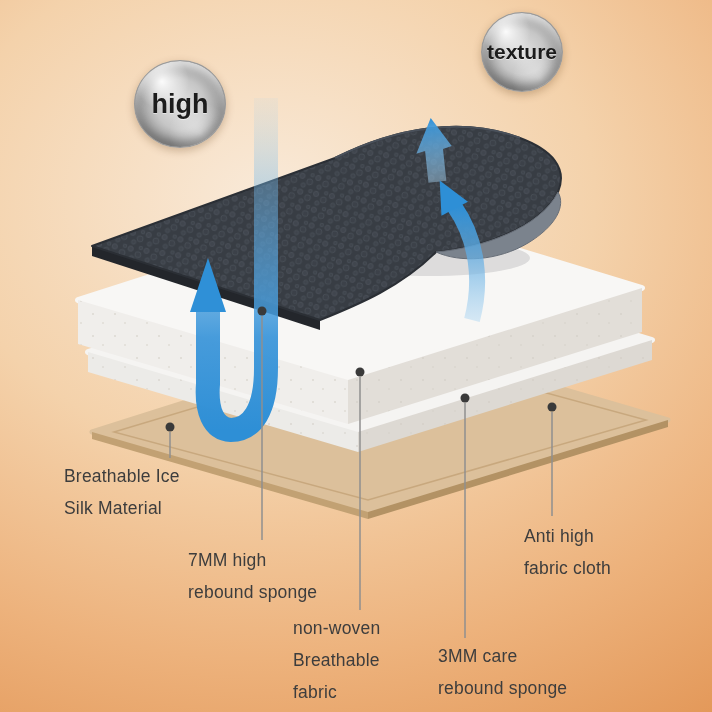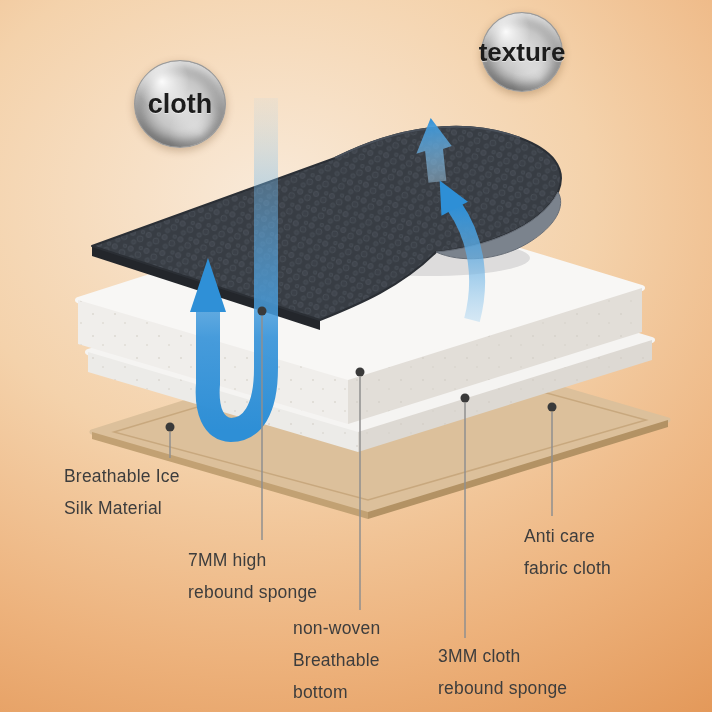--- a/index.html
+++ b/index.html
@@ -17,21 +17,21 @@
     color:#1c1c1c;font-weight:bold;
     background:
       radial-gradient(circle at 30% 24%, rgba(255,255,255,.95) 0%, rgba(255,255,255,0) 30%),
       radial-gradient(circle at 72% 84%, rgba(255,255,255,.55) 0%, rgba(255,255,255,0) 32%),
       radial-gradient(circle at 50% 50%, #e3e3e3 0%, #c6c6c6 40%, #8c8c8c 74%, #dedede 100%);
     border:1px solid #9a9a9a;
     box-shadow:0 3px 8px rgba(90,50,10,.28), inset 0 -6px 10px rgba(0,0,0,.28), inset 0 5px 9px rgba(255,255,255,.8);
     text-shadow:0 1px 0 rgba(255,255,255,.5);
   }
   .badge-care{left:134px;top:60px;width:90px;height:86px;font-size:27px;}
-  .badge-texture{left:481px;top:12px;width:80px;height:78px;font-size:26px;}
+  .badge-texture{left:481px;top:12px;width:80px;height:78px;font-size:21px;}
   .label{
     position:absolute;
     font-weight:normal;font-size:17.5px;line-height:32px;
     color:#3d3d3d;letter-spacing:.2px;white-space:nowrap;
   }
 </style>
 </head>
 <body>
 
 <div class="stage">
@@ -114,45 +114,45 @@
     <g fill="#3a3a3a">
       <circle cx="170" cy="427" r="4.5"></circle>
       <circle cx="262" cy="311" r="4.5"></circle>
       <circle cx="360" cy="372" r="4.5"></circle>
       <circle cx="465" cy="398" r="4.5"></circle>
       <circle cx="552" cy="407" r="4.5"></circle>
     </g>
   </svg>
 
   <div class="badge badge-care">
-    <span>cloth</span>
+    <span>high</span>
   </div>
   <div class="badge badge-texture">
     <span>texture</span>
   </div>
 
   <div class="label" style="left:64px;top:460px">
     <div>Breathable Ice</div>
     <div>Silk Material</div>
   </div>
 
   <div class="label" style="left:188px;top:544px">
     <div>7MM high</div>
     <div>rebound sponge</div>
   </div>
 
   <div class="label" style="left:293px;top:612px">
     <div>non-woven</div>
     <div>Breathable</div>
-    <div>bottom</div>
+    <div>fabric</div>
   </div>
 
   <div class="label" style="left:438px;top:640px">
-    <div>3MM cloth</div>
+    <div>3MM care</div>
     <div>rebound sponge</div>
   </div>
 
   <div class="label" style="left:524px;top:520px">
-    <div>Anti care</div>
+    <div>Anti high</div>
     <div>fabric cloth</div>
   </div>
 
 </div>
 
 </body></html>

